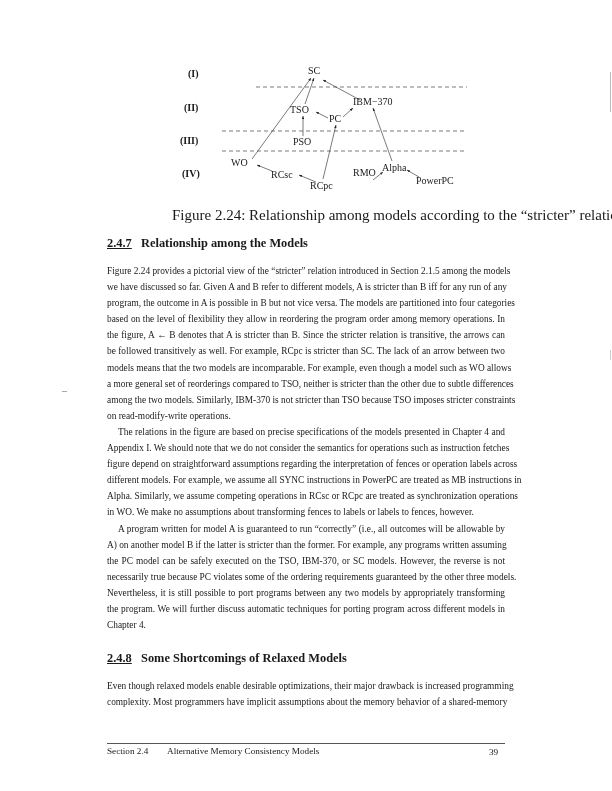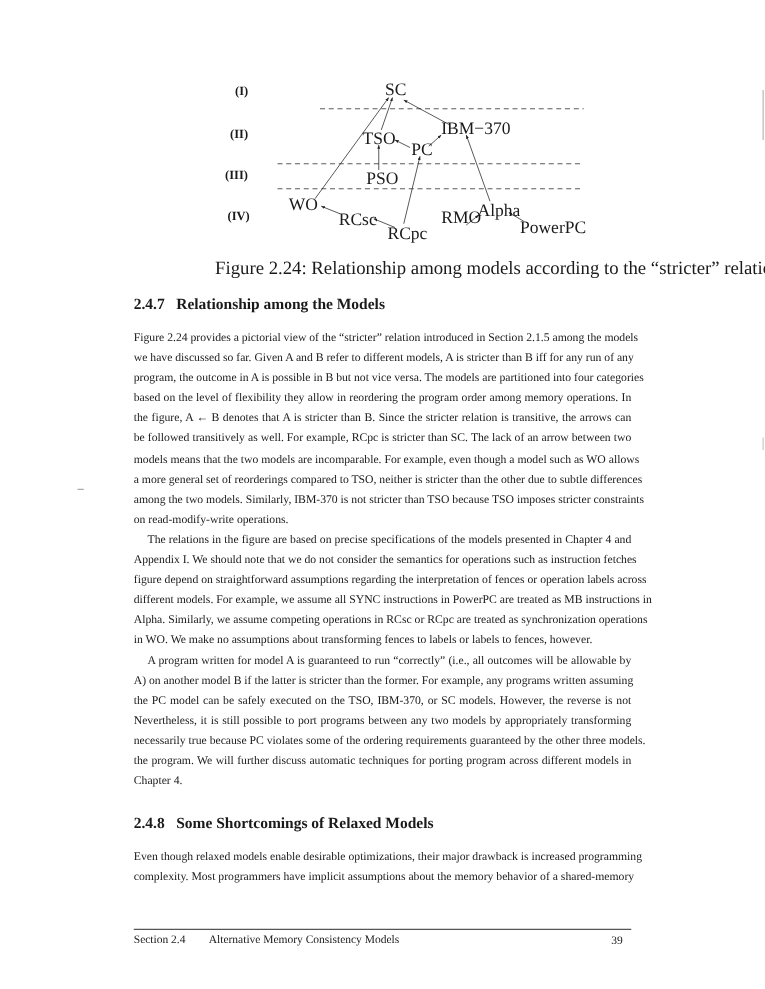--- a/index.html
+++ b/index.html
@@ -4,28 +4,28 @@
 <style>
   html, body { margin: 0; padding: 0; background: #ffffff; }
   body {
     width: 612px; height: 791px; position: relative; overflow: hidden;
     font-family: "Liberation Serif", "DejaVu Serif", serif; color: #1a1a1a;
   }
   .page { position: absolute; left: 0; top: 0; width: 612px; height: 791px; }
   .figure { position: absolute; left: 160px; top: 58px; width: 340px; height: 140px; }
   .figure svg { position: absolute; left: 0; top: 0; width: 340px; height: 140px; overflow: visible; }
   .lvl { position: absolute; font-weight: bold; font-size: 10px; }
-  .node { position: absolute; font-size: 14px; white-space: nowrap; }
+  .node { position: absolute; font-size: 10px; white-space: nowrap; }
   .caption {
     position: absolute; left: 172px; top: 207px; font-size: 15px; white-space: nowrap;
   }
   .heading {
     position: absolute; left: 107px; top: 236px; font-size: 12.4px; font-weight: bold; white-space: nowrap;
   }
-  .heading .num { display: inline-block; width: 34px; }
+  .heading .num { display: inline-block; width: 34px; text-decoration: underline; }
   .body {
     position: absolute; left: 107px; width: 398px; font-size: 9.35px; line-height: 16.1px;
     text-align: justify;
   }
   .body .line { display: block; text-align: justify; text-align-last: justify; white-space: nowrap; height: 16.1px; }
   .body .line.last { text-align-last: left; }
   .body .indent { text-indent: 11px; }
   .p1 { top: 263px; }
   .h2 { top: 651px; }
   .p2 { top: 678px; }
@@ -120,22 +120,22 @@
     <span class="line last">on read-modify-write operations.</span>
     <span class="line indent">The relations in the figure are based on precise specifications of the models presented in Chapter 4 and</span>
     <span class="line">Appendix I. We should note that we do not consider the semantics for operations such as instruction fetches</span>
     <span class="line">figure depend on straightforward assumptions regarding the interpretation of fences or operation labels across</span>
     <span class="line">different models. For example, we assume all SYNC instructions in PowerPC are treated as MB instructions in</span>
     <span class="line">Alpha. Similarly, we assume competing operations in RCsc or RCpc are treated as synchronization operations</span>
     <span class="line last">in WO. We make no assumptions about transforming fences to labels or labels to fences, however.</span>
     <span class="line indent">A program written for model A is guaranteed to run “correctly” (i.e., all outcomes will be allowable by</span>
     <span class="line">A) on another model B if the latter is stricter than the former. For example, any programs written assuming</span>
     <span class="line">the PC model can be safely executed on the TSO, IBM-370, or SC models. However, the reverse is not</span>
+    <span class="line">necessarily true because PC violates some of the ordering requirements guaranteed by the other three models.</span>
     <span class="line">Nevertheless, it is still possible to port programs between any two models by appropriately transforming</span>
-    <span class="line">necessarily true because PC violates some of the ordering requirements guaranteed by the other three models.</span>
     <span class="line">the program. We will further discuss automatic techniques for porting program across different models in</span>
     <span class="line last">Chapter 4.</span>
   </div>
 
   <div class="heading h2">
     <span class="num">2.4.8</span><span>Some Shortcomings of Relaxed Models</span>
   </div>
 
   <div class="body p2">
     <span class="line">Even though relaxed models enable desirable optimizations, their major drawback is increased programming</span>

